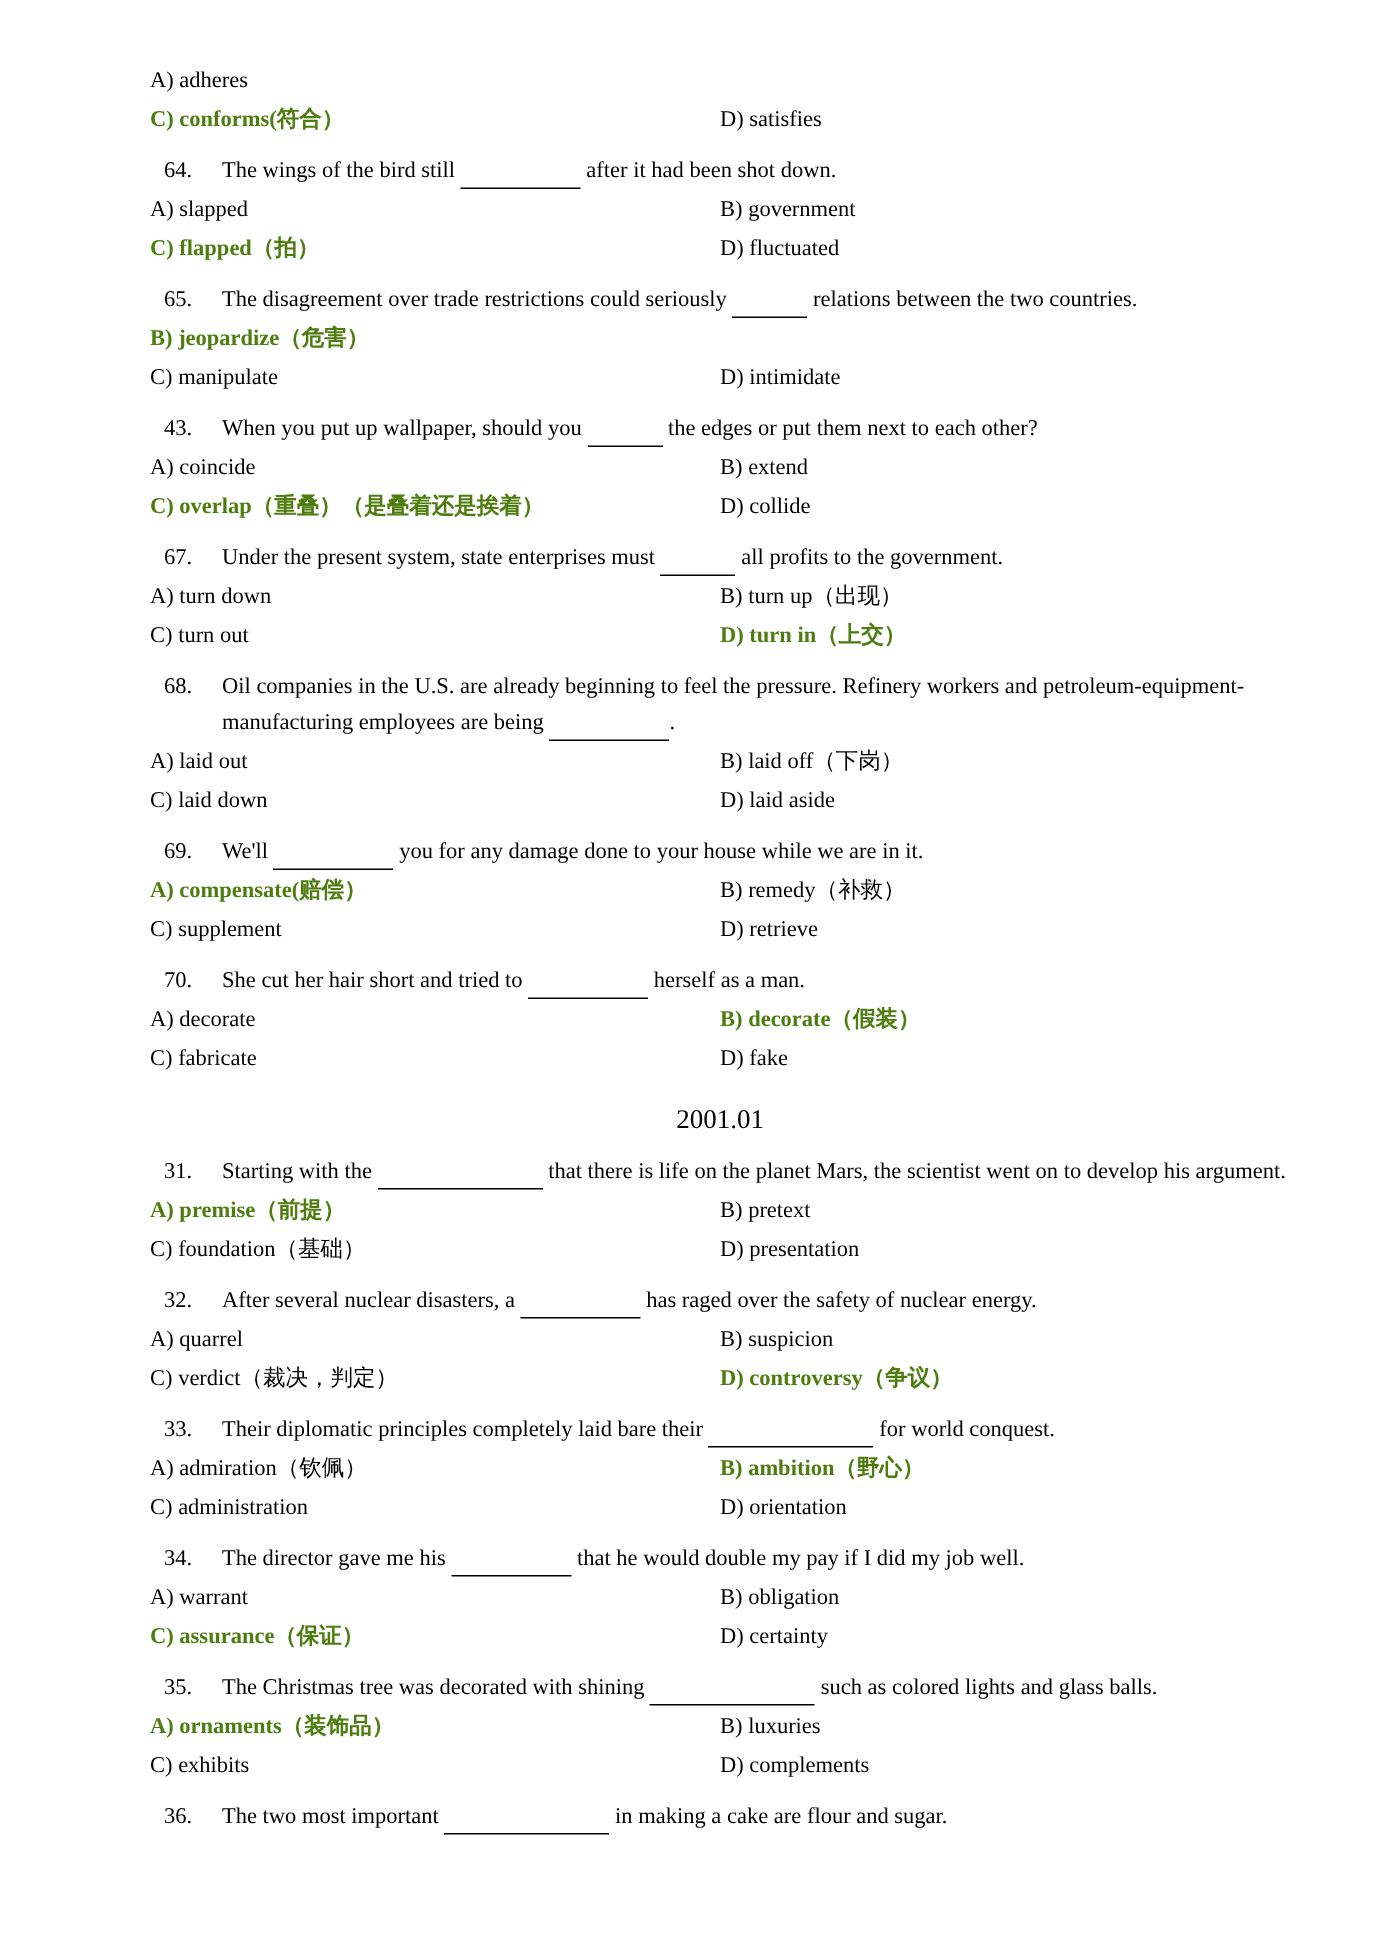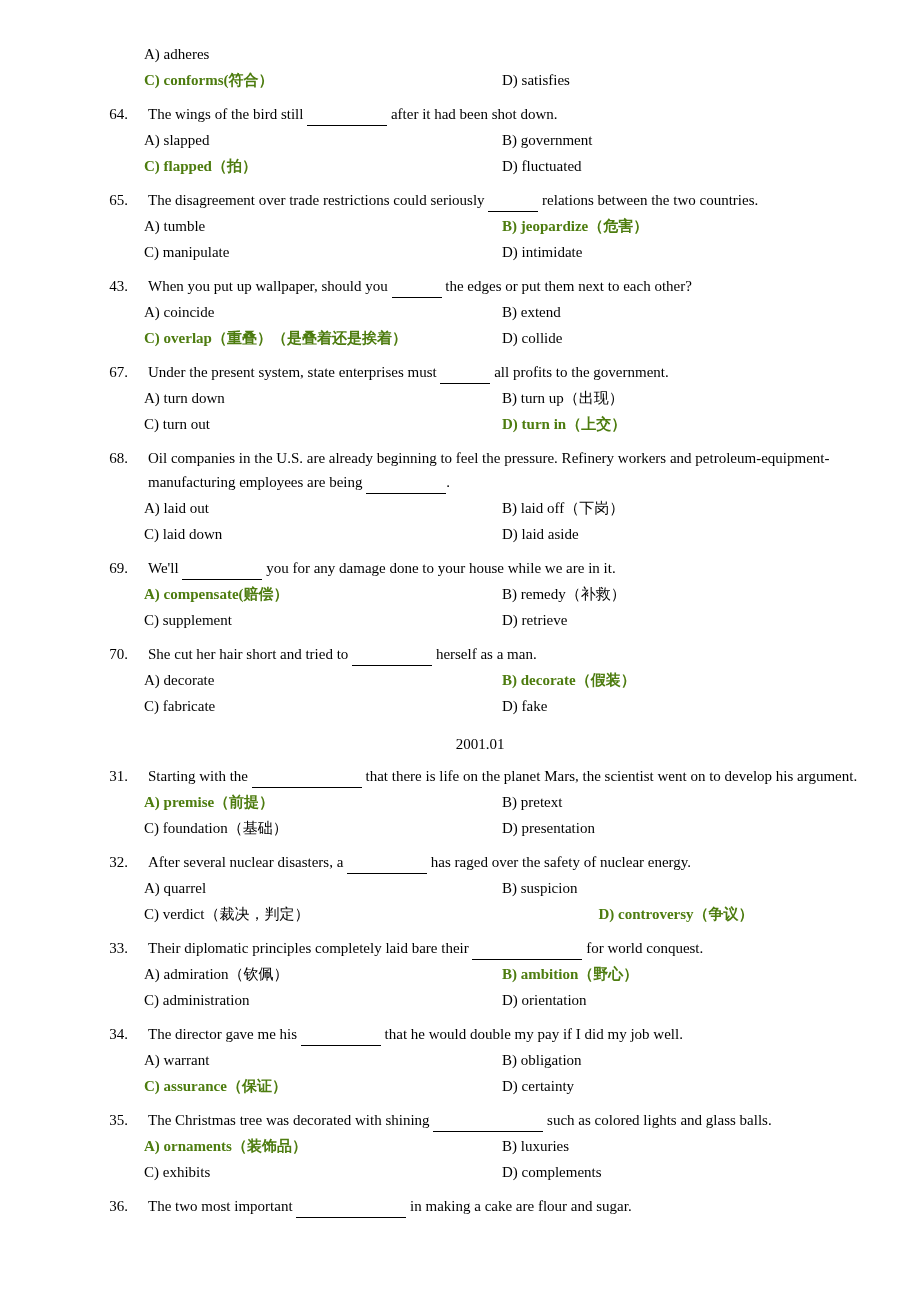--- a/index.html
+++ b/index.html
@@ -22,35 +22,34 @@
       min-width: 36px;
       text-align: right;
       padding-right: 8px;
       flex-shrink: 0;
     }
     .q-text {
       flex: 1;
     }
     .options-row {
       display: flex;
-      margin-left: 44px;
       margin-top: 2px;
     }
     .option {
       flex: 1;
       padding-right: 10px;
     }
     .answer {
       color: #4d7c0f;
       font-weight: bold;
     }
     .center-label {
       text-align: center;
       margin: 14px 0 8px 0;
-      font-size: 15px;
+      font-size: 18px;
     }
     .blank {
       display: inline-block;
       border-bottom: 1px solid #000;
       min-width: 80px;
       vertical-align: bottom;
     }
     .blank-sm {
       display: inline-block;
       border-bottom: 1px solid #000;
@@ -91,21 +90,20 @@
     <div class="option">D) fluctuated</div>
   </div>
 </div>
 
 <div class="question-block">
   <div class="question-line">
     <span class="q-num">65.</span>
     <span class="q-text">The disagreement over trade restrictions could seriously <span class="blank-sm"></span> relations between the two countries.</span>
   </div>
   <div class="options-row">
-    <div class="option">A) tumble</div>
     <div class="option answer" style="font-weight:bold;">B) jeopardize（危害）</div>
   </div>
   <div class="options-row">
     <div class="option">C) manipulate</div>
     <div class="option">D) intimidate</div>
   </div>
 </div>
 
 <div class="question-block">
   <div class="question-line">
@@ -203,21 +201,21 @@
   <div class="question-line">
     <span class="q-num">32.</span>
     <span class="q-text">After several nuclear disasters, a <span class="blank"></span> has raged over the safety of nuclear energy.</span>
   </div>
   <div class="options-row">
     <div class="option">A) quarrel</div>
     <div class="option">B) suspicion</div>
   </div>
   <div class="options-row">
     <div class="option">C) verdict（裁决，判定）</div>
-    <div class="option answer" style="font-weight:bold;text-align:center;">D) controversy（争议）</div>
+    <div class="option answer" style="font-weight:bold;">D) controversy（争议）</div>
   </div>
 </div>
 
 <div class="question-block">
   <div class="question-line">
     <span class="q-num">33.</span>
     <span class="q-text">Their diplomatic principles completely laid bare their <span class="blank-lg"></span> for world conquest.</span>
   </div>
   <div class="options-row">
     <div class="option">A) admiration（钦佩）</div>

